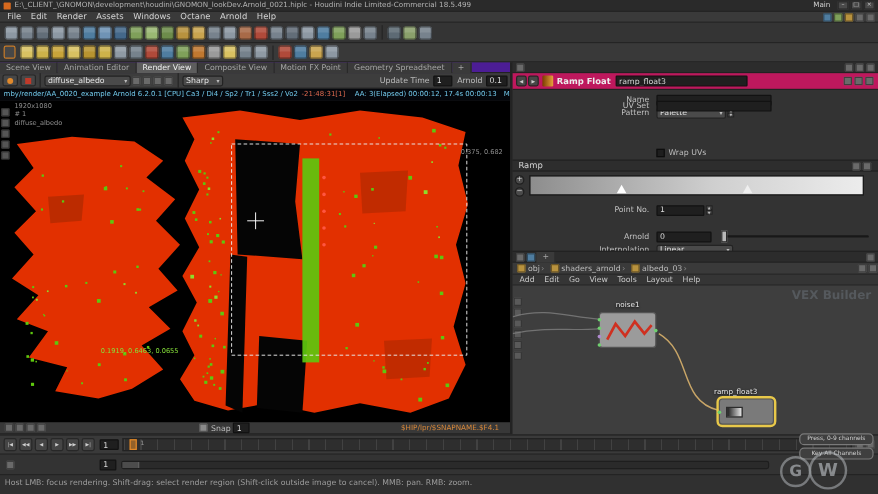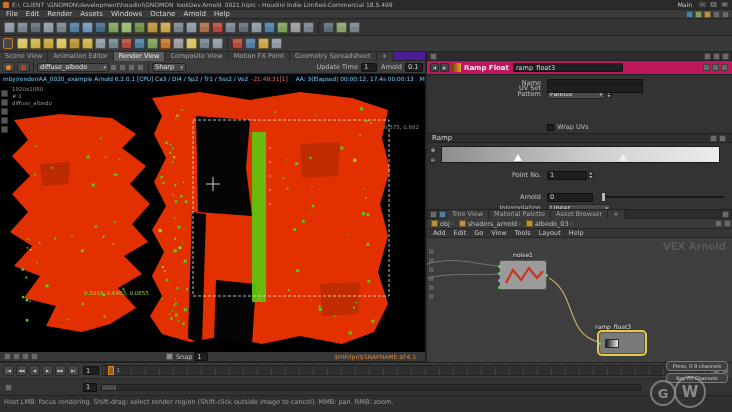--- a/index.html
+++ b/index.html
@@ -458,26 +458,20 @@
     <span class="dd" style="width:64px">
       <span>Linear</span>
         <span class="caret"></span>
     </span>
   </div>
 </div>
 
 <div class="abs row" style="left:427px;top:209px;width:305px;height:10px;background:#2c2c2c;border-top:1px solid #222;border-bottom:1px solid #222;padding:0 2px">
   <span class="mini"></span>
   <span class="mini" style="background:#4f7da0"></span>
-  <div class="row">
-
-  <span class="ptab">Tree View</span>
-      <span class="ptab">Material Palette</span>
-      <span class="ptab">Asset Browser</span>
-    </div>
   <span class="ptab">+</span>
   <span class="grow"></span>
   <span class="mini"></span>
 </div>
 
 <div class="abs row" style="left:427px;top:219px;width:305px;height:10px;background:#3a3a3a;border-bottom:1px solid #262626">
   <div class="row">
 
   <span class="row crumbsep">
         <span class="cicon" style="background:#b8923e"></span>
@@ -504,21 +498,21 @@
       <span class="menuword">Edit</span>
       <span class="menuword">Go</span>
       <span class="menuword">View</span>
       <span class="menuword">Tools</span>
       <span class="menuword">Layout</span>
       <span class="menuword">Help</span>
     </div>
 </div>
 
 <div class="abs" style="left:427px;top:238px;width:305px;height:124px;background:#3e3e3e;overflow:hidden">
-  <span style="position:absolute;right:6px;top:3px;font-size:10px;font-weight:bold;color:#55595d">VEX Arnold</span>
+  <span style="position:absolute;right:6px;top:3px;font-size:10px;font-weight:bold;color:#55595d">VEX Builder</span>
 
   <div class="abs" style="left:1px;top:8px;width:9px">
     <span class="mini" style="display:block;margin:2px 0;background:#5a5a5a"></span>
     <span class="mini" style="display:block;margin:2px 0;background:#5a5a5a"></span>
     <span class="mini" style="display:block;margin:2px 0;background:#5a5a5a"></span>
     <span class="mini" style="display:block;margin:2px 0;background:#5a5a5a"></span>
     <span class="mini" style="display:block;margin:2px 0;background:#5a5a5a"></span>
     <span class="mini" style="display:block;margin:2px 0;background:#5a5a5a"></span>
   </div>
   <svg width="305" height="124" style="position:absolute;left:0;top:0">

